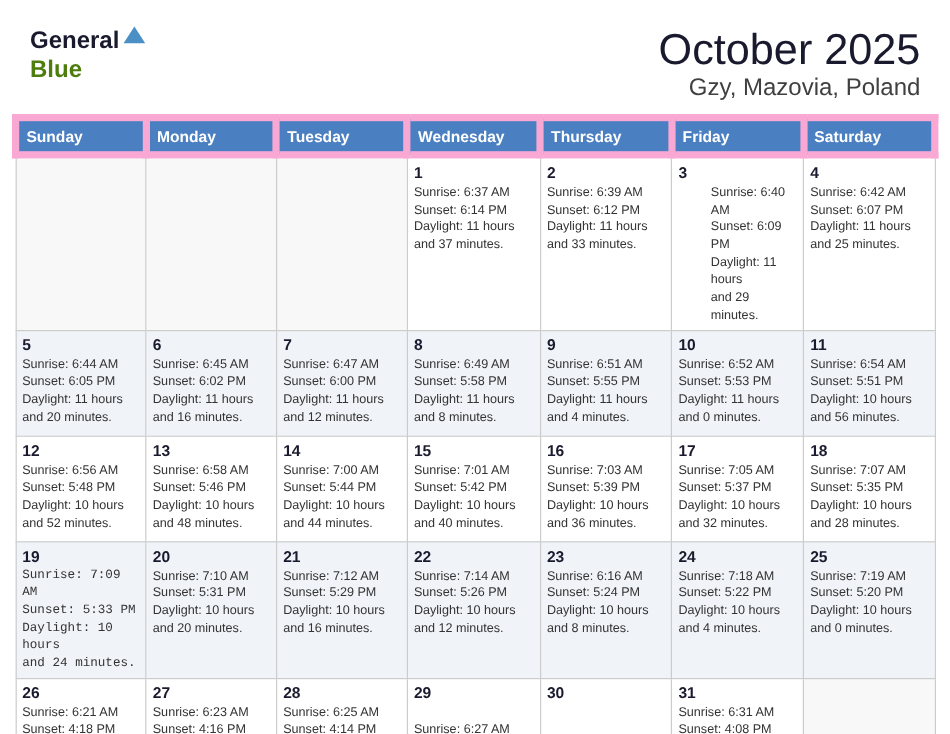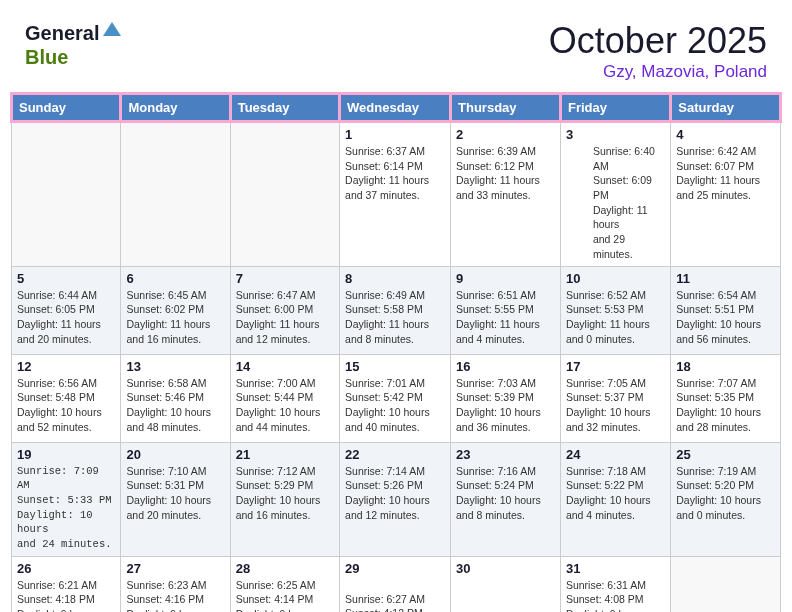--- a/index.html
+++ b/index.html
@@ -29,36 +29,36 @@
     }
     .title-section {
       text-align: right;
     }
     .month-title {
       font-size: 36px;
       font-weight: normal;
       color: #1a1a2e;
     }
     .location {
-      font-size: 17px;
-      color: #6d28d9;
+      font-size: 20px;
+      color: #404040;
     }
     .calendar {
       width: 100%;
       border-collapse: collapse;
       margin-top: 5px;
     }
     .calendar th {
       background-color: #4a7fc1;
       color: white;
       text-align: left;
       padding: 5px 6px;
       font-size: 13px;
       font-weight: bold;
-      border: 3px solid #f9a8d4;
+      border: 6px solid #f9a8d4;
     }
     .calendar td {
       border: 1px solid #ccc;
       vertical-align: top;
       padding: 4px 5px;
       width: 113px;
       min-height: 80px;
       height: 88px;
       font-size: 11px;
       color: #333;
@@ -275,21 +275,21 @@
         </td>
         <td>
           <div class="day-number">22</div>
           <div class="day-info" style="white-space: pre-line;">Sunrise: 7:14 AM
 Sunset: 5:26 PM
 Daylight: 10 hours
 and 12 minutes.</div>
         </td>
         <td>
           <div class="day-number">23</div>
-          <div class="day-info" style="white-space: pre-line;">Sunrise: 7:16 AM
+          <div class="day-info" style="white-space: pre-line;">Sunrise: 6:16 AM
 Sunset: 5:24 PM
 Daylight: 10 hours
 and 8 minutes.</div>
         </td>
         <td>
           <div class="day-number">24</div>
           <div class="day-info" style="white-space: pre-line;">Sunrise: 7:18 AM
 Sunset: 5:22 PM
 Daylight: 10 hours
 and 4 minutes.</div>

